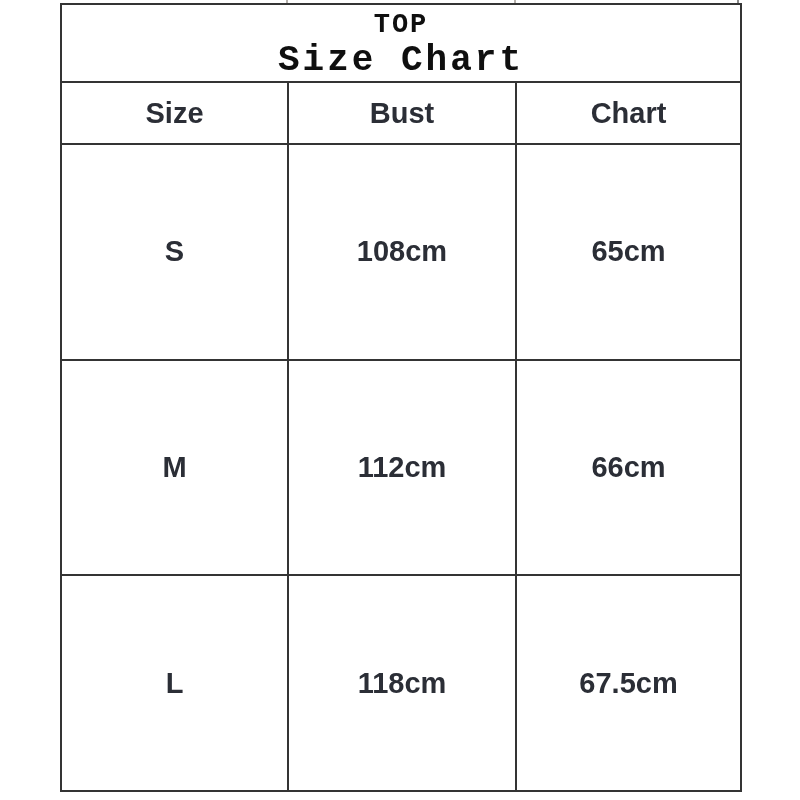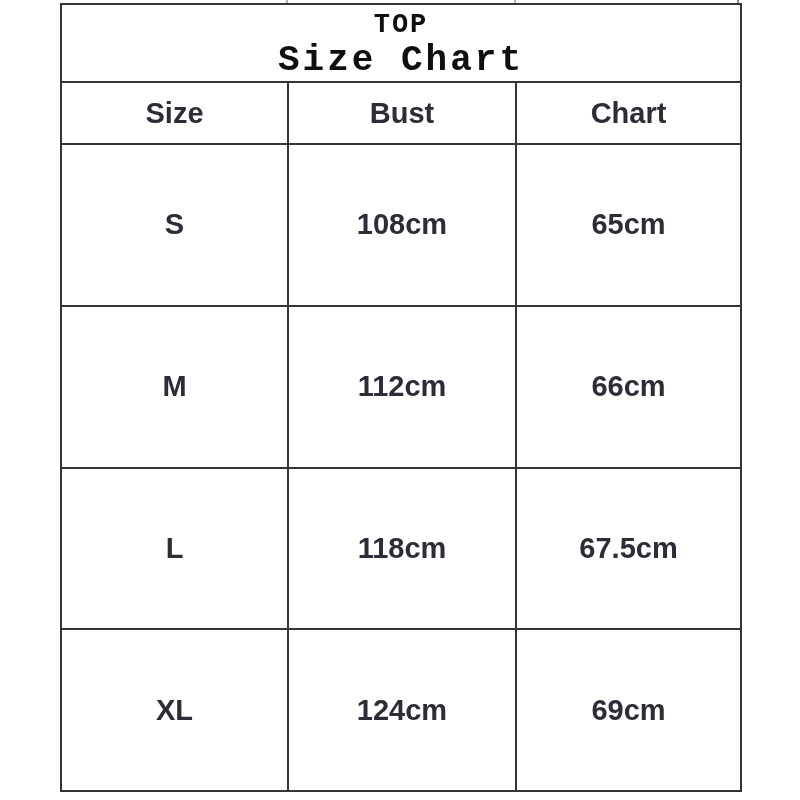--- a/index.html
+++ b/index.html
@@ -120,21 +120,16 @@
       <td class="data-cell">112cm</td>
       <td class="data-cell">66cm</td>
     </tr>
 
     <tr>
       <td class="data-cell">L</td>
       <td class="data-cell">118cm</td>
       <td class="data-cell">67.5cm</td>
     </tr>
 
-    <tr>
-      <td class="data-cell">XL</td>
-      <td class="data-cell">124cm</td>
-      <td class="data-cell">69cm</td>
-    </tr>
 
   </tbody>
     </table>
 </div>
 
 </body></html>

